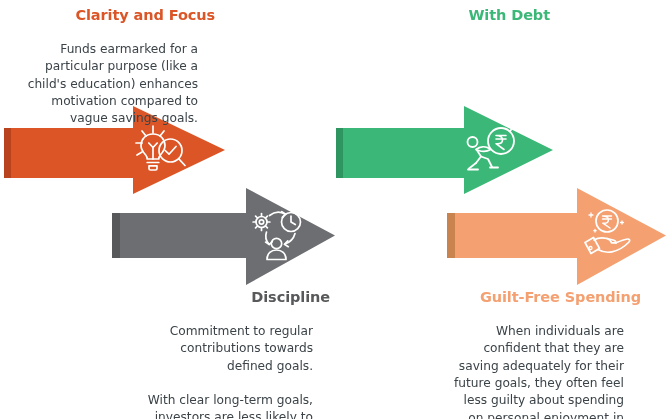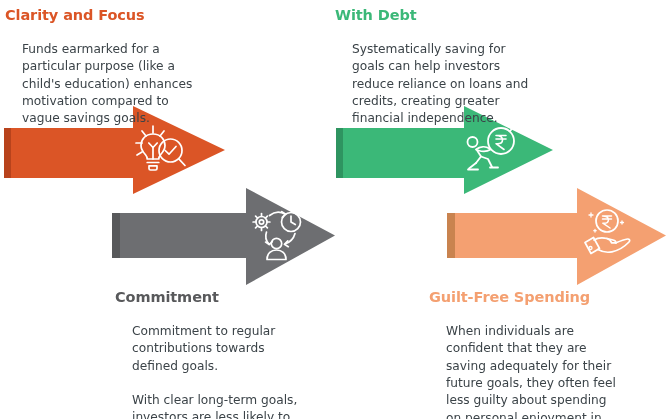--- a/index.html
+++ b/index.html
@@ -10,20 +10,21 @@
     width: 671px;
     height: 419px;
     background: #ffffff;
     font-family: "DejaVu Sans", "Liberation Sans", sans-serif;
     overflow: hidden;
   }
   .stage {
     position: relative;
     width: 671px;
     height: 419px;
+    text-align: right;
   }
 
   
   .block {
     position: absolute;
   }
   .block h3 {
     margin: 0 0 3px 0;
     font-size: 14.5px;
     font-weight: bold;
@@ -212,25 +213,24 @@
     </div>
   </div>
 
   <div class="block block-clarity">
     <h3 class="h-orange">Clarity and Focus</h3>
     <p>Funds earmarked for a particular purpose (like a child's education) enhances motivation compared to vague savings goals.</p>
   </div>
 
   <div class="block block-lower">
     <h3 class="h-green">With Debt</h3>
-    <p>Systematically saving for goals can help investors reduce reliance on loans and credits, creating greater financial independence.</p>
   </div>
 
   <div class="block block-discip">
-    <h3 class="h-gray">Commitment</h3>
+    <h3 class="h-gray">Discipline</h3>
     <p>Commitment to regular contributions towards defined goals.</p>
     <p>With clear long-term goals, investors are less likely to make impulsive decisions.</p>
   </div>
 
   <div class="block block-guilt">
     <h3 class="h-salmon">Guilt-Free Spending</h3>
     <p>When individuals are confident that they are saving adequately for their future goals, they often feel less guilty about spending on personal enjoyment in the present.</p>
   </div>
 
 </div>

